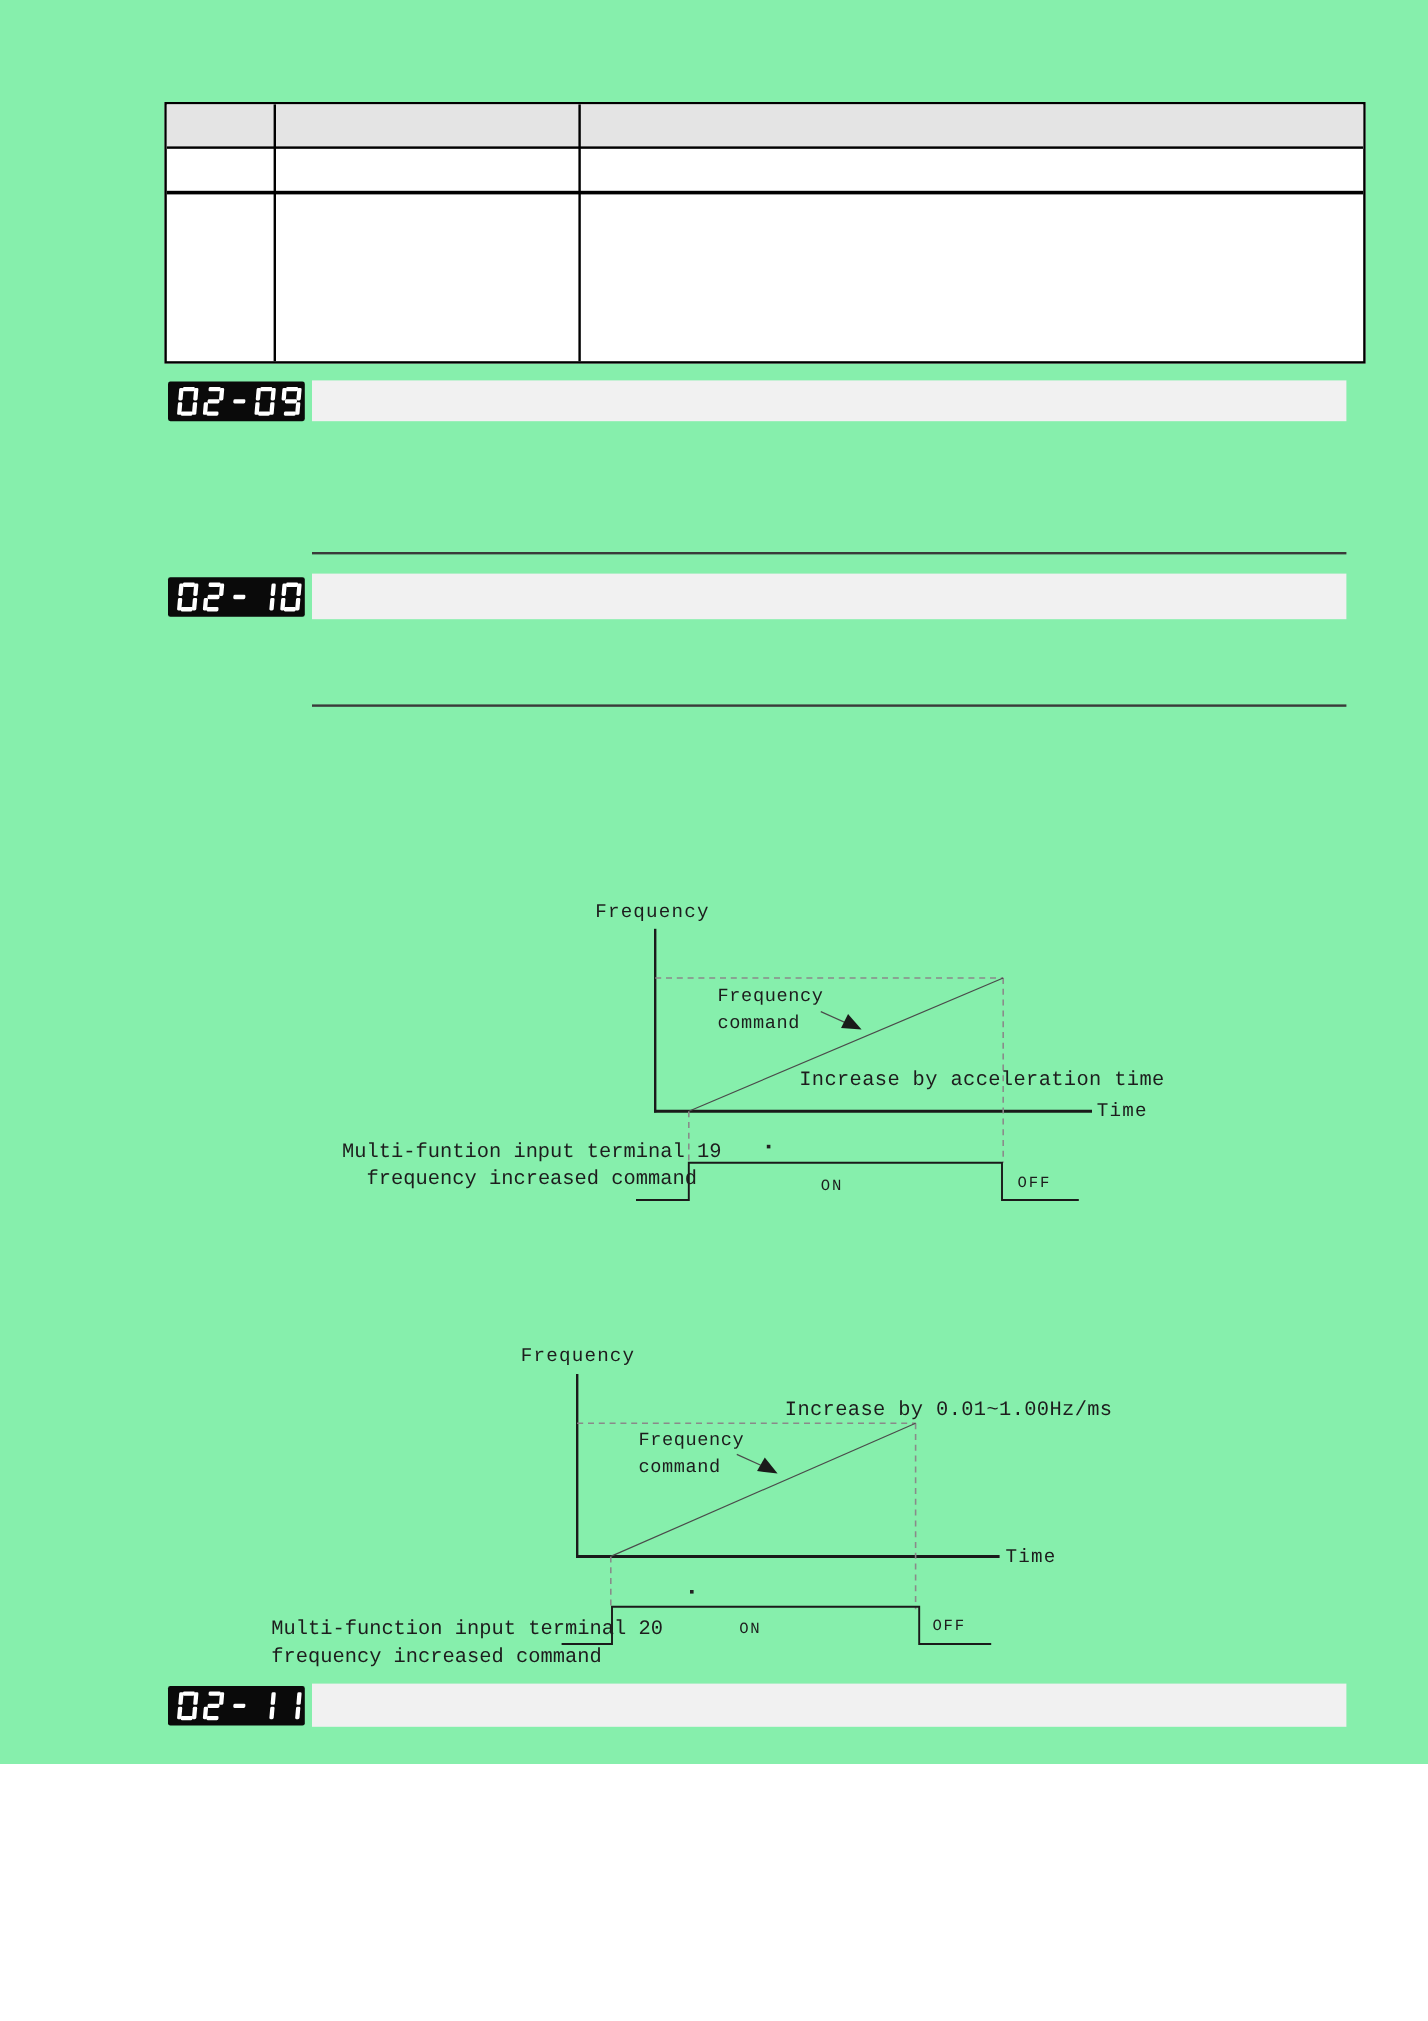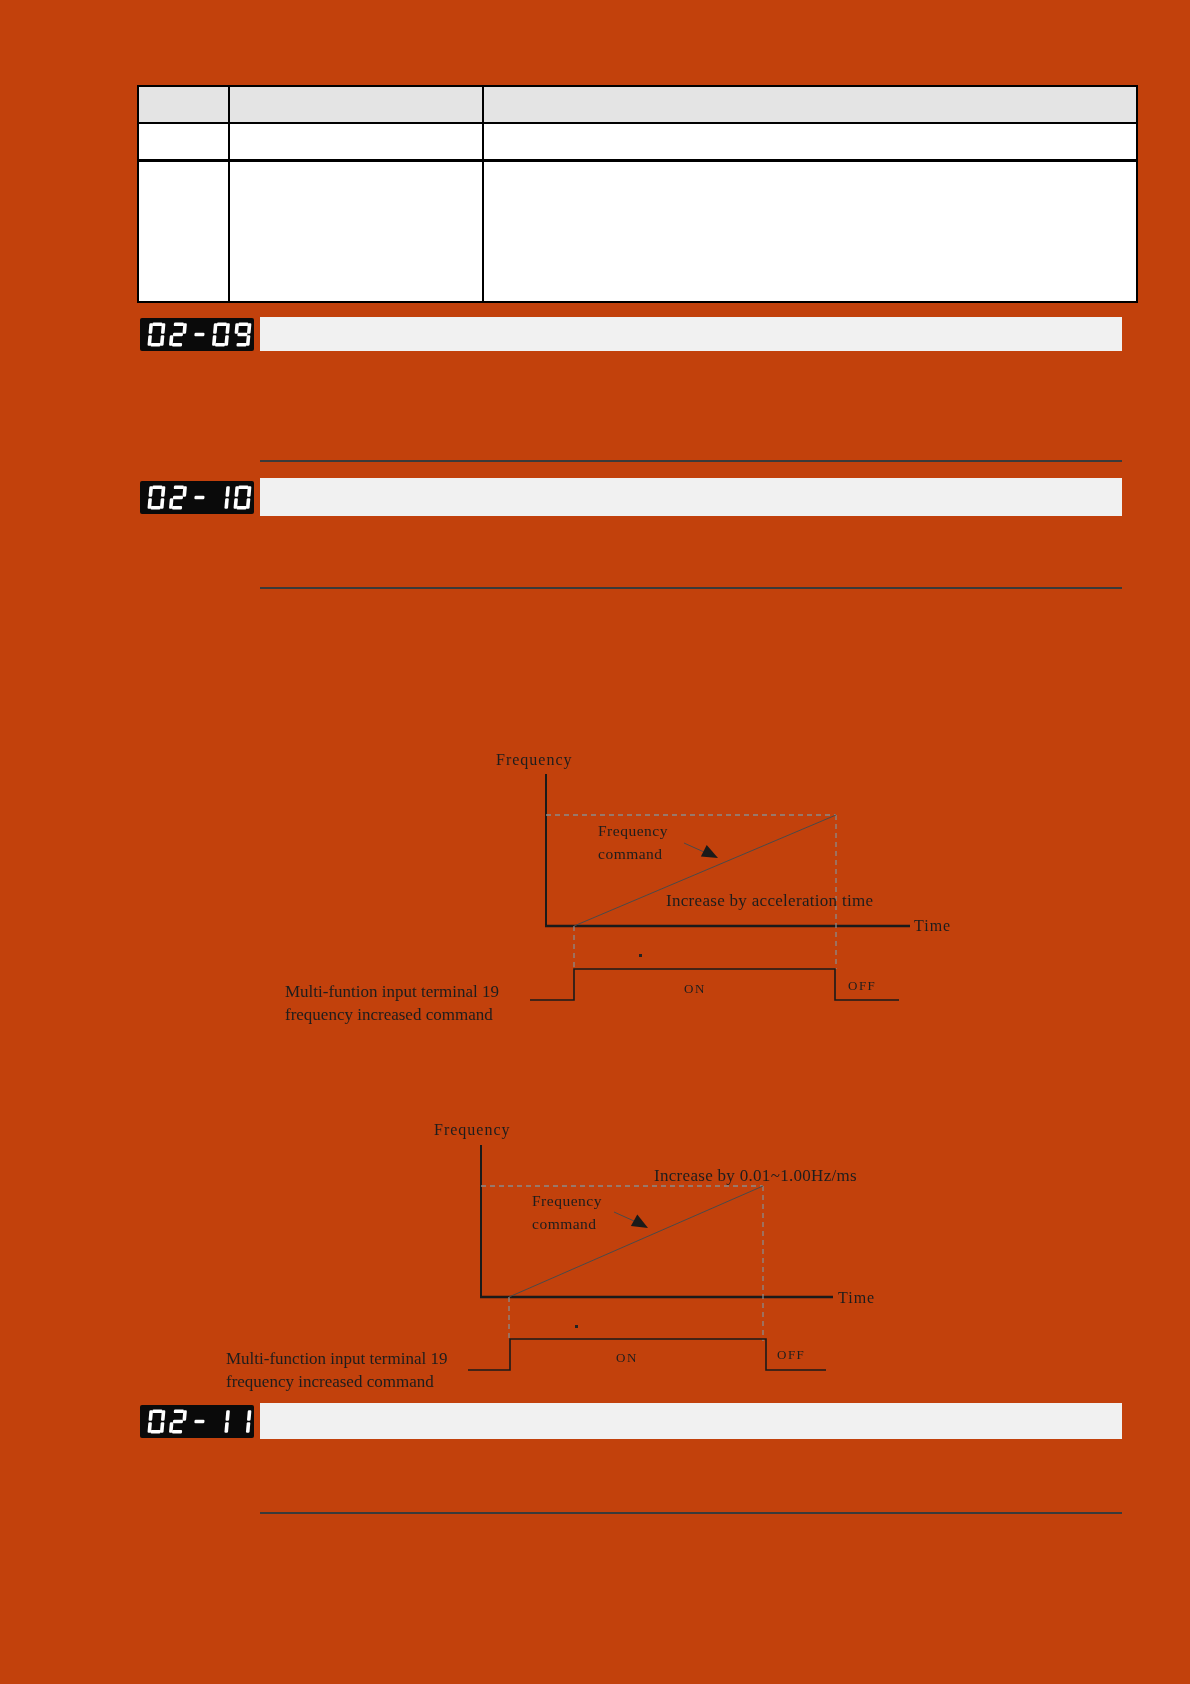--- a/index.html
+++ b/index.html
@@ -1,20 +1,20 @@
 <!DOCTYPE html>
 <html><head>
 <meta charset="utf-8">
 <style>
   html,body{margin:0;padding:0;background:#ffffff;}
   #page{
     position:relative;
-    width:1190px;height:1684px;
-    background:#c2410c;
-    font-family:Liberation Serif, serif;
+    width:1190px;height:1470px;
+    background:#86efac;
+    font-family:Liberation Mono, monospace;
     color:#1a1a1a;
     overflow:hidden;
   }
   
   #spec-table{
     position:absolute;left:137px;top:85px;width:1001px;height:218px;
     border:2px solid #000;box-sizing:border-box;background:#fff;
   }
   #spec-table .thead{
     position:absolute;left:0;top:0;right:0;height:35px;
@@ -173,37 +173,37 @@
   <div class="dia-label" style="left:496px;top:751px;">Frequency</div>
   <div class="dia-label" style="left:914px;top:917px;">Time</div>
   <div class="curve-label" style="left:598px;top:819px;">
     <div>Frequency</div>
     <div>command</div>
   </div>
   <div class="note-label" style="left:666px;top:891px;">Increase by acceleration time</div>
   <div class="onoff" style="left:684px;top:981px;">ON</div>
   <div class="onoff" style="left:848px;top:978px;">OFF</div>
   <div class="tiny-dot" style="left:639px;top:954px;"></div>
-  <div class="terminal-label" style="left:285px;top:981px;">
+  <div class="terminal-label" style="left:285px;top:950px;text-align:center;">
     <div>Multi-funtion input terminal 19</div>
     <div>frequency increased command</div>
   </div>
 
   <div class="dia-label" style="left:434px;top:1121px;">Frequency</div>
   <div class="dia-label" style="left:838px;top:1289px;">Time</div>
   <div class="curve-label" style="left:532px;top:1189px;">
     <div>Frequency</div>
     <div>command</div>
   </div>
   <div class="note-label" style="left:654px;top:1166px;">Increase by 0.01~1.00Hz/ms</div>
   <div class="onoff" style="left:616px;top:1350px;">ON</div>
   <div class="onoff" style="left:777px;top:1347px;">OFF</div>
   <div class="tiny-dot" style="left:575px;top:1325px;"></div>
   <div class="terminal-label" style="left:226px;top:1348px;">
-    <div>Multi-function input terminal 19</div>
+    <div>Multi-function input terminal 20</div>
     <div>frequency increased command</div>
   </div>
 
   <div class="param-badge" style="top:1405px;">
       <svg width="114" height="33" viewBox="0 0 114 33" xmlns="http://www.w3.org/2000/svg">
         <g transform="translate(9.5,4.5) skewX(-5)">
           <rect x="3" y="0" width="10" height="3.6" rx="1.2" fill="#ffffff"></rect>
           <rect x="12.4" y="0.8" width="3.6" height="10.4" rx="1.2" fill="#ffffff"></rect>
           <rect x="12.4" y="12.8" width="3.6" height="10.4" rx="1.2" fill="#ffffff"></rect>
           <rect x="3" y="20.4" width="10" height="3.6" rx="1.2" fill="#ffffff"></rect>

